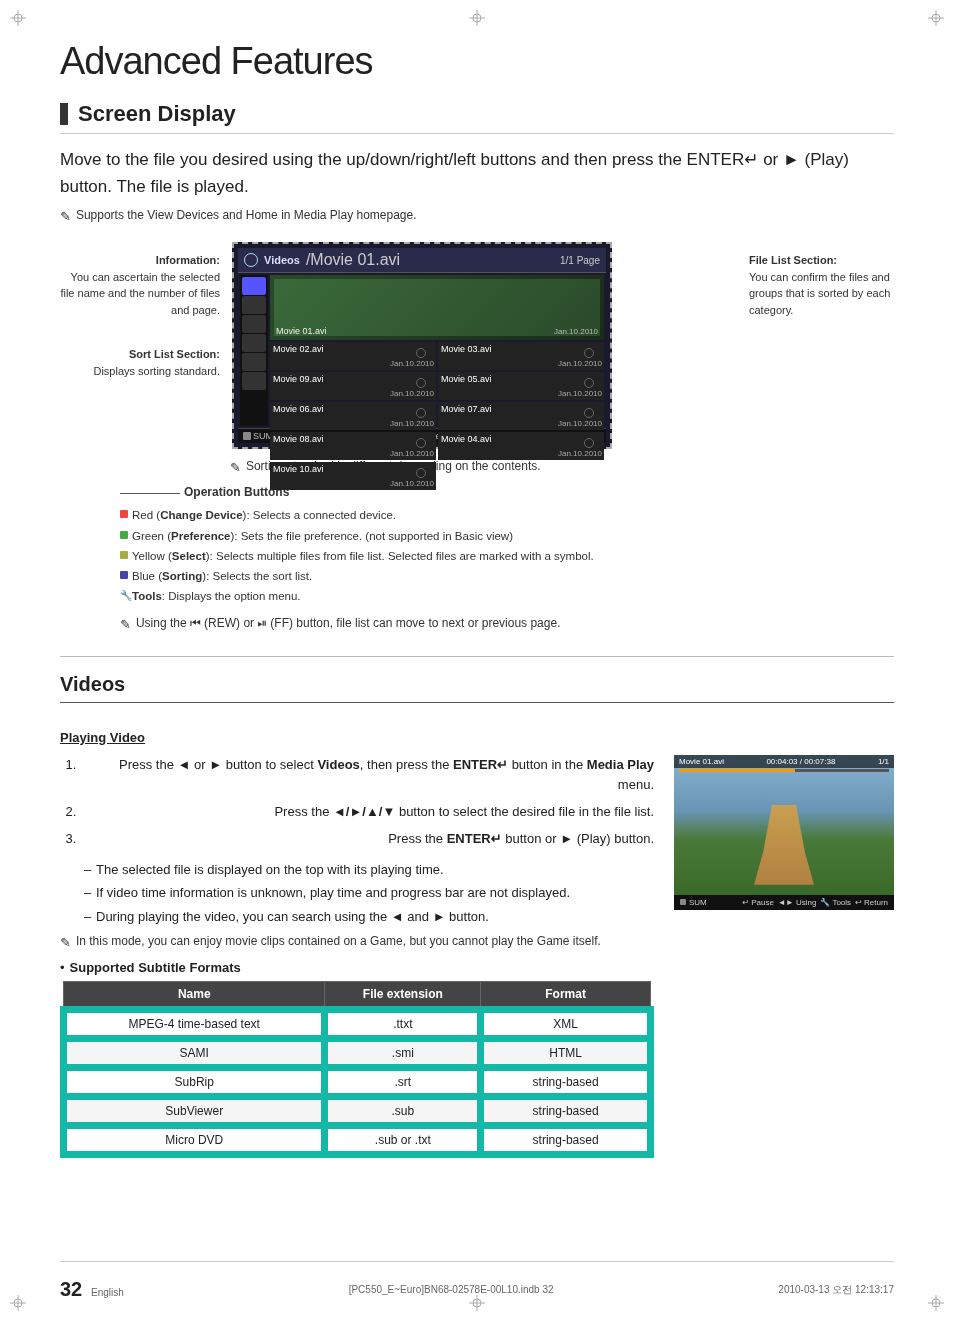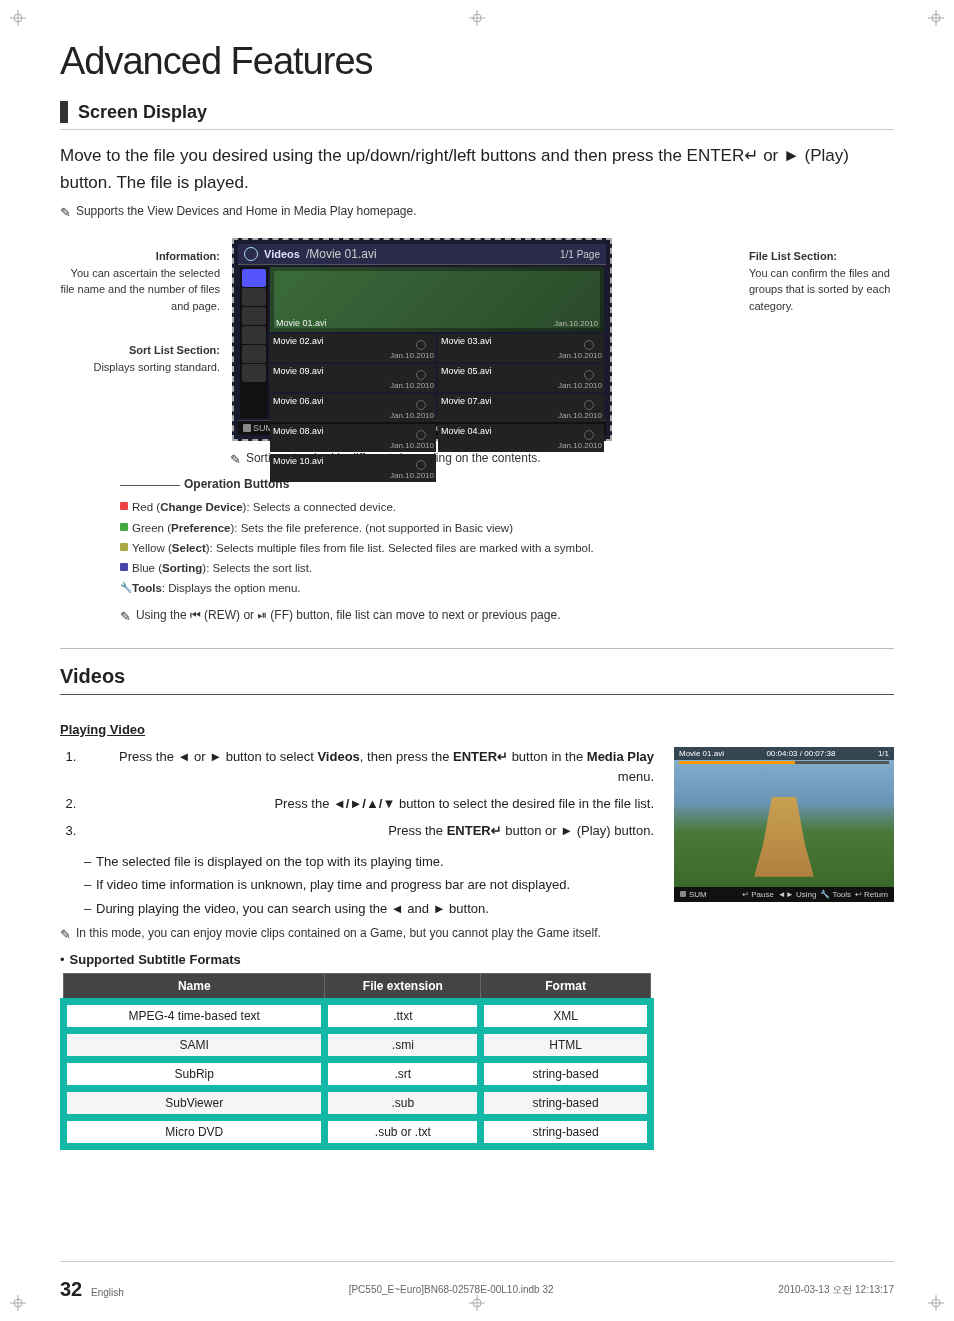--- a/index.html
+++ b/index.html
@@ -32,21 +32,21 @@
       padding-bottom: 6px;
     }
     .section-bar {
       width: 8px;
       height: 22px;
       background: #333;
       margin-right: 10px;
       display: inline-block;
     }
     .section-title {
-      font-size: 18px;
+      font-size: 22px;
       font-weight: bold;
     }
 
     
     .body-text {
       font-size: 17px;
       line-height: 1.6;
       margin-bottom: 8px;
     }
 
@@ -112,21 +112,21 @@
       border-radius: 50%;
       display: inline-block;
     }
     .tv-title-text {
       color: #ddf;
       font-size: 11px;
       font-weight: bold;
     }
     .tv-file-label {
       color: #ccc;
-      font-size: 12px;
+      font-size: 16px;
     }
     .tv-page-label {
       color: #ccc;
       font-size: 10px;
     }
 
     .tv-content {
       display: flex;
       gap: 2px;
       padding: 2px;

